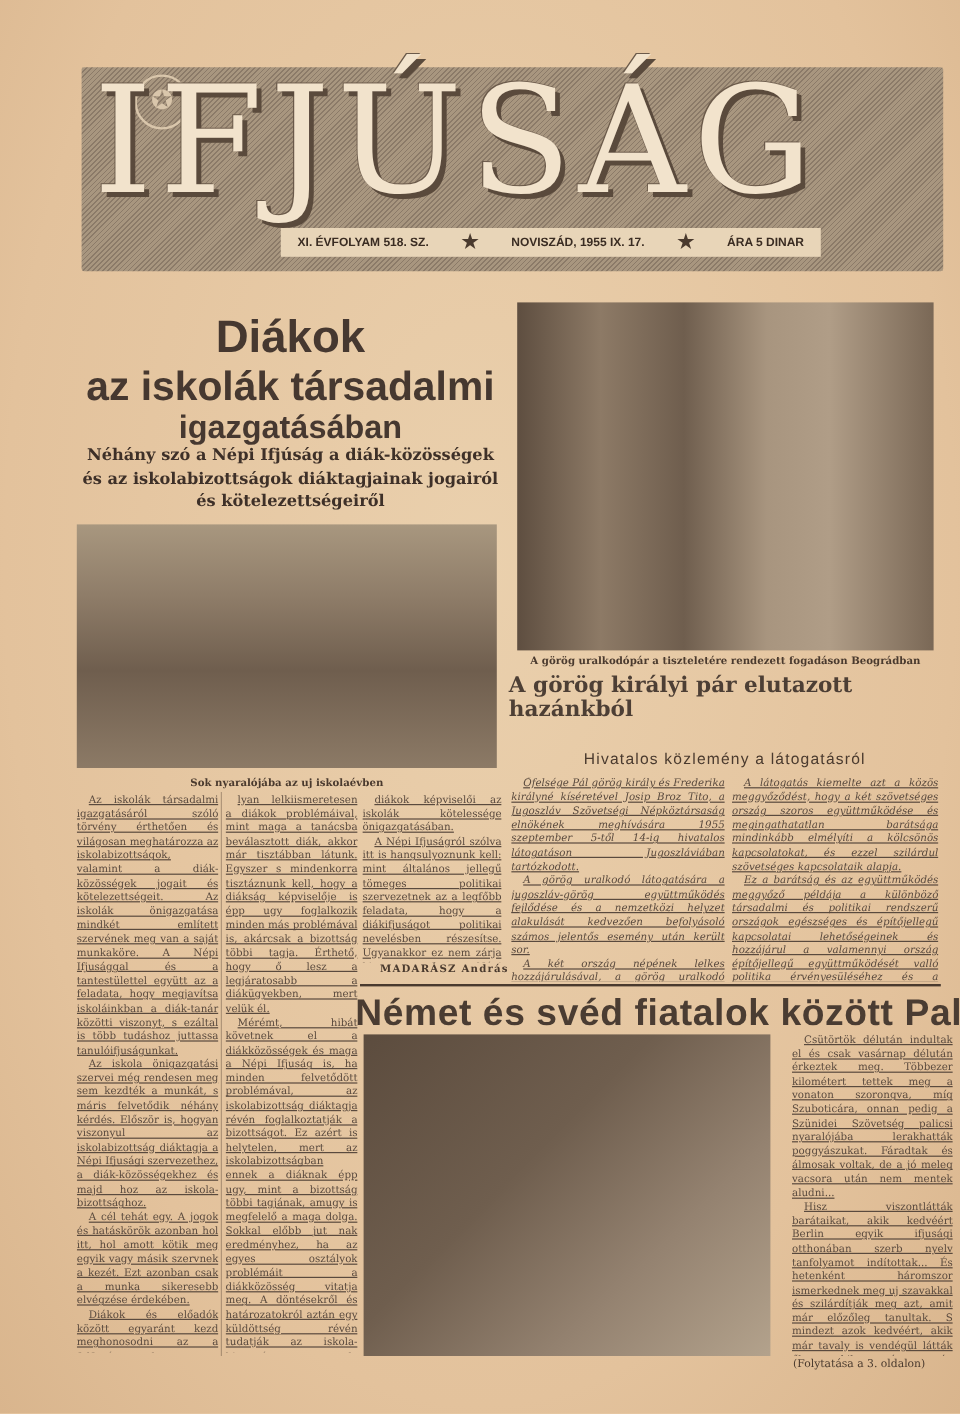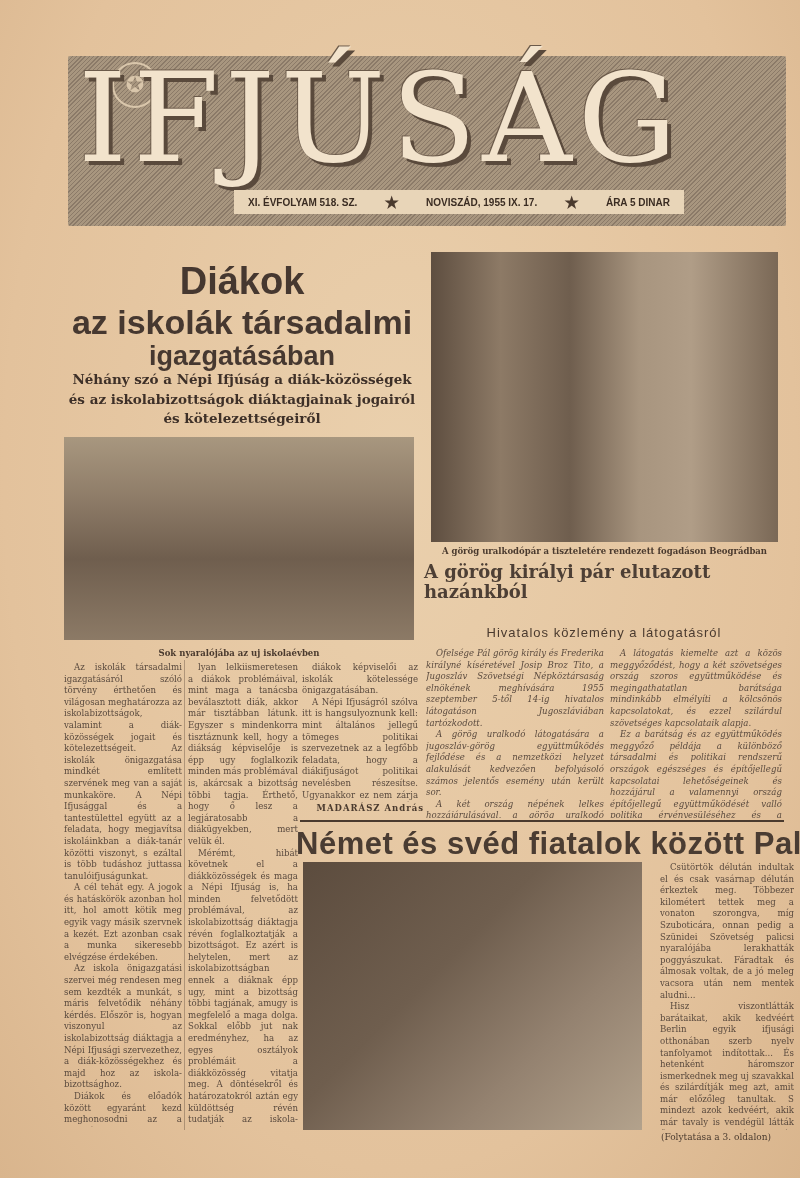--- a/index.html
+++ b/index.html
@@ -25,21 +25,21 @@
   .sub1{position:absolute;left:62px;top:370px;width:360px;text-align:center;font-size:13.5px;font-weight:bold;line-height:1.45;color:#3e3028;}
   .photo{position:absolute;background:repeating-linear-gradient(0deg,rgba(0,0,0,.03) 0 2px,transparent 2px 4px),linear-gradient(#7b6a58,#6a5a4a);}
   .photo1{left:64px;top:437px;width:350px;height:203px;background:linear-gradient(180deg,#a8977f 0%,#8e7c68 30%,#6f5e4e 60%,#8c7a66 100%);}
   .photo2{left:431px;top:252px;width:347px;height:290px;background:linear-gradient(90deg,#5e4e40 0%,#8d7a66 20%,#6f5e4e 40%,#a8957f 60%,#b09d87 75%,#7a6856 100%);}
   .photo3{left:303px;top:862px;width:339px;height:268px;background:linear-gradient(135deg,#5c4c3e 0%,#6f5e4e 40%,#948270 70%,#b3a28c 100%);}
   .caption{position:absolute;font-size:8.5px;font-weight:bold;color:#4a3a2e;text-align:center;font-family:"DejaVu Serif",serif;}
   .cap1{left:64px;top:648px;width:350px;}
   .cap2{left:431px;top:546px;width:347px;}
   .h2{position:absolute;left:424px;top:562px;width:360px;font-family:"DejaVu Serif",serif;font-weight:bold;color:#4d3f35;font-size:18px;line-height:1.1;}
   .sub2{position:absolute;left:424px;top:625px;width:360px;text-align:center;font-family:"Liberation Sans",sans-serif;font-size:13px;color:#4a3a2e;letter-spacing:1px;}
-  .col{position:absolute;font-size:8.6px;line-height:11.6px;text-align:justify;color:#5a4a3e;font-family:"DejaVu Serif",serif;overflow:hidden;}
+  .col{position:absolute;font-size:8.6px;line-height:11.6px;text-align:justify;color:#5a4a3e;font-family:"DejaVu Serif",serif;overflow:hidden;text-decoration:underline;}
   .col p{margin:0;text-indent:10px;}
   .italic{font-style:italic;}
   .rule{position:absolute;background:#4a3a2e;}
   .h3{position:absolute;left:296px;top:826px;width:486px;font-family:"Liberation Sans",sans-serif;font-weight:bold;font-size:31px;color:#4a3c32;letter-spacing:0.5px;white-space:nowrap;}
   .author{position:absolute;left:300px;top:803px;width:124px;text-align:right;font-size:8.5px;font-weight:bold;letter-spacing:1px;color:#4a3a2e;}
   .cont{position:absolute;left:648px;top:1132px;width:136px;text-align:center;font-size:9px;color:#4a3a2e;}
 </style>
 </head>
 <body>
 
@@ -60,22 +60,22 @@
     <div class="l1">Diákok</div>
     <div class="l2">az iskolák társadalmi</div>
     <div class="l3">igazgatásában</div>
   </div>
   <div class="sub1">Néhány szó a Népi Ifjúság a diák-közösségek és az iskolabizottságok diáktagjainak jogairól és kötelezettségeiről</div>
   <div class="photo photo1"></div>
   <div class="caption cap1">Sok nyaralójába az uj iskolaévben</div>
 
   <div class="col" style="left:64px;top:662px;width:118px;height:465px;">
     <p>Az iskolák társadalmi igazgatásáról szóló törvény érthetően és világosan meghatározza az iskolabizottságok, valamint a diák-közösségek jogait és kötelezettségeit. Az iskolák önigazgatása mindkét említett szervének meg van a saját munkaköre. A Népi Ifjusággal és a tantestülettel együtt az a feladata, hogy megjavítsa iskoláinkban a diák-tanár közötti viszonyt, s ezáltal is több tudáshoz juttassa tanulóifjuságunkat.</p>
+    <p>Az iskola önigazgatási szervei még rendesen meg sem kezdték a munkát, s máris felvetődik néhány kérdés. Először is, hogyan viszonyul az iskolabizottság diáktagja a Népi Ifjusági szervezethez, a diák-közösségekhez és majd hoz az iskola-bizottsághoz.</p>
     <p>A cél tehát egy. A jogok és hatáskörök azonban hol itt, hol amott kötik meg egyik vagy másik szervnek a kezét. Ezt azonban csak a munka sikeresebb elvégzése érdekében.</p>
-    <p>Az iskola önigazgatási szervei még rendesen meg sem kezdték a munkát, s máris felvetődik néhány kérdés. Először is, hogyan viszonyul az iskolabizottság diáktagja a Népi Ifjusági szervezethez, a diák-közösségekhez és majd hoz az iskola-bizottsághoz.</p>
     <p>Diákok és előadók között egyaránt kezd meghonosodni az a felfogás, hogy az iskolabizottságba beválasztott tanulónak első és legfontosabb kötelessége a diákok érdekeinek képviselése. Hirtelenében ez nem is tűnik viszszásnak. Azonban ha hozzáveszik, hogy nagyon sokan úgy értelmezik ezt, hogy az iskola-bizottság többi tagjai nem foglalkoznak majd o-</p>
   </div>
   <div class="col" style="left:188px;top:662px;width:110px;height:465px;">
     <p>lyan lelkiismeretesen a diákok problémáival, mint maga a tanácsba beválasztott diák, akkor már tisztábban látunk. Egyszer s mindenkorra tisztáznunk kell, hogy a diákság képviselője is épp ugy foglalkozik minden más problémával is, akárcsak a bizottság többi tagja. Érthető, hogy ő lesz a legjáratosabb a diákügyekben, mert velük él.</p>
     <p>Mérémt, hibát követnek el a diákközösségek és maga a Népi Ifjuság is, ha minden felvetődött problémával, az iskolabizottság diáktagja révén foglalkoztatják a bizottságot. Ez azért is helytelen, mert az iskolabizottságban ennek a diáknak épp ugy, mint a bizottság többi tagjának, amugy is megfelelő a maga dolga. Sokkal előbb jut nak eredményhez, ha az egyes osztályok problémáit a diákközösség vitatja meg. A döntésekről és határozatokról aztán egy küldöttség révén tudatják az iskola-bizottságot, amely természetesen védeni fogja a maga, illetve a diákközösség érdekeit.</p>
 
   </div>
   <div class="col" style="left:302px;top:662px;width:116px;height:140px;">
     <p>diákok képviselői az iskolák kötelessége önigazgatásában.</p>
     <p>A Népi Ifjuságról szólva itt is hangsulyoznunk kell: mint általános jellegű tömeges politikai szervezetnek az a legfőbb feladata, hogy a diákifjuságot politikai nevelésben részesítse. Ugyanakkor ez nem zárja ki azt sem, hogy a Népi Ifjuság a maga észrevételeit egy-egy küldöttség által (csak nagyon ritkán az iskolabizottság diáktagjai révén) eljuttassa az iskola-bizottsághoz. Erre nemcsak hogy joga van, hanem kötelessége is megtenni.</p>

